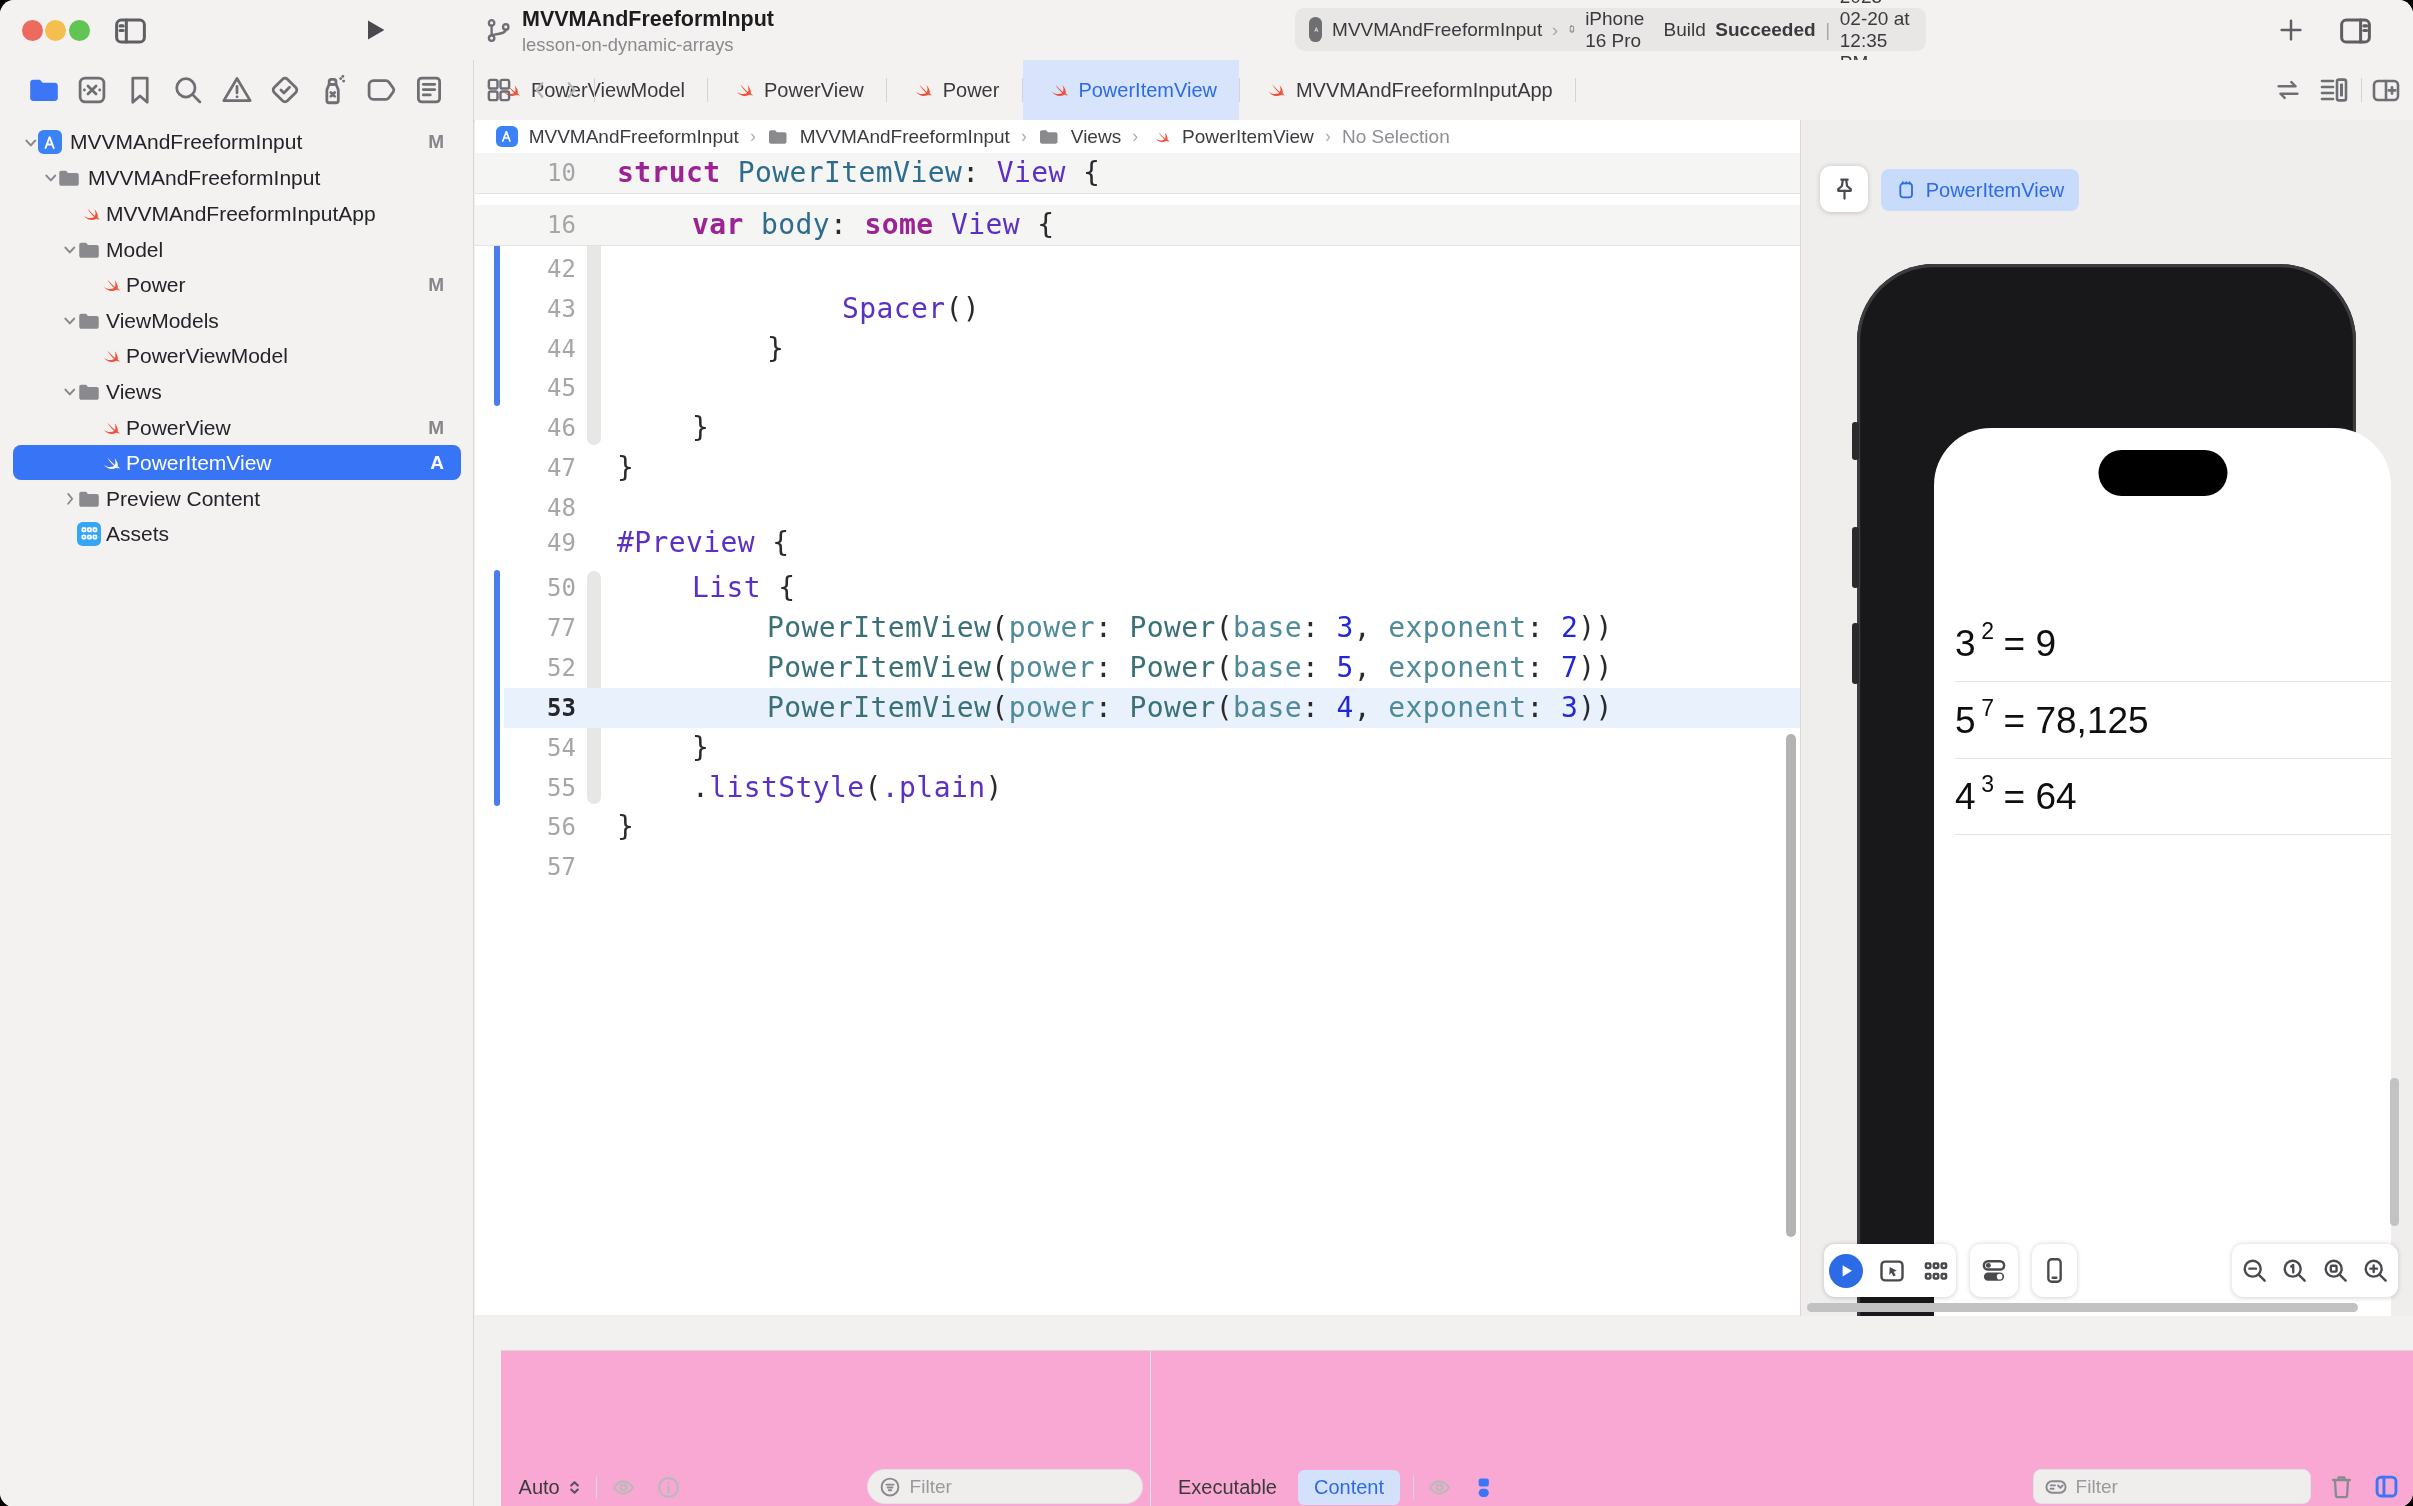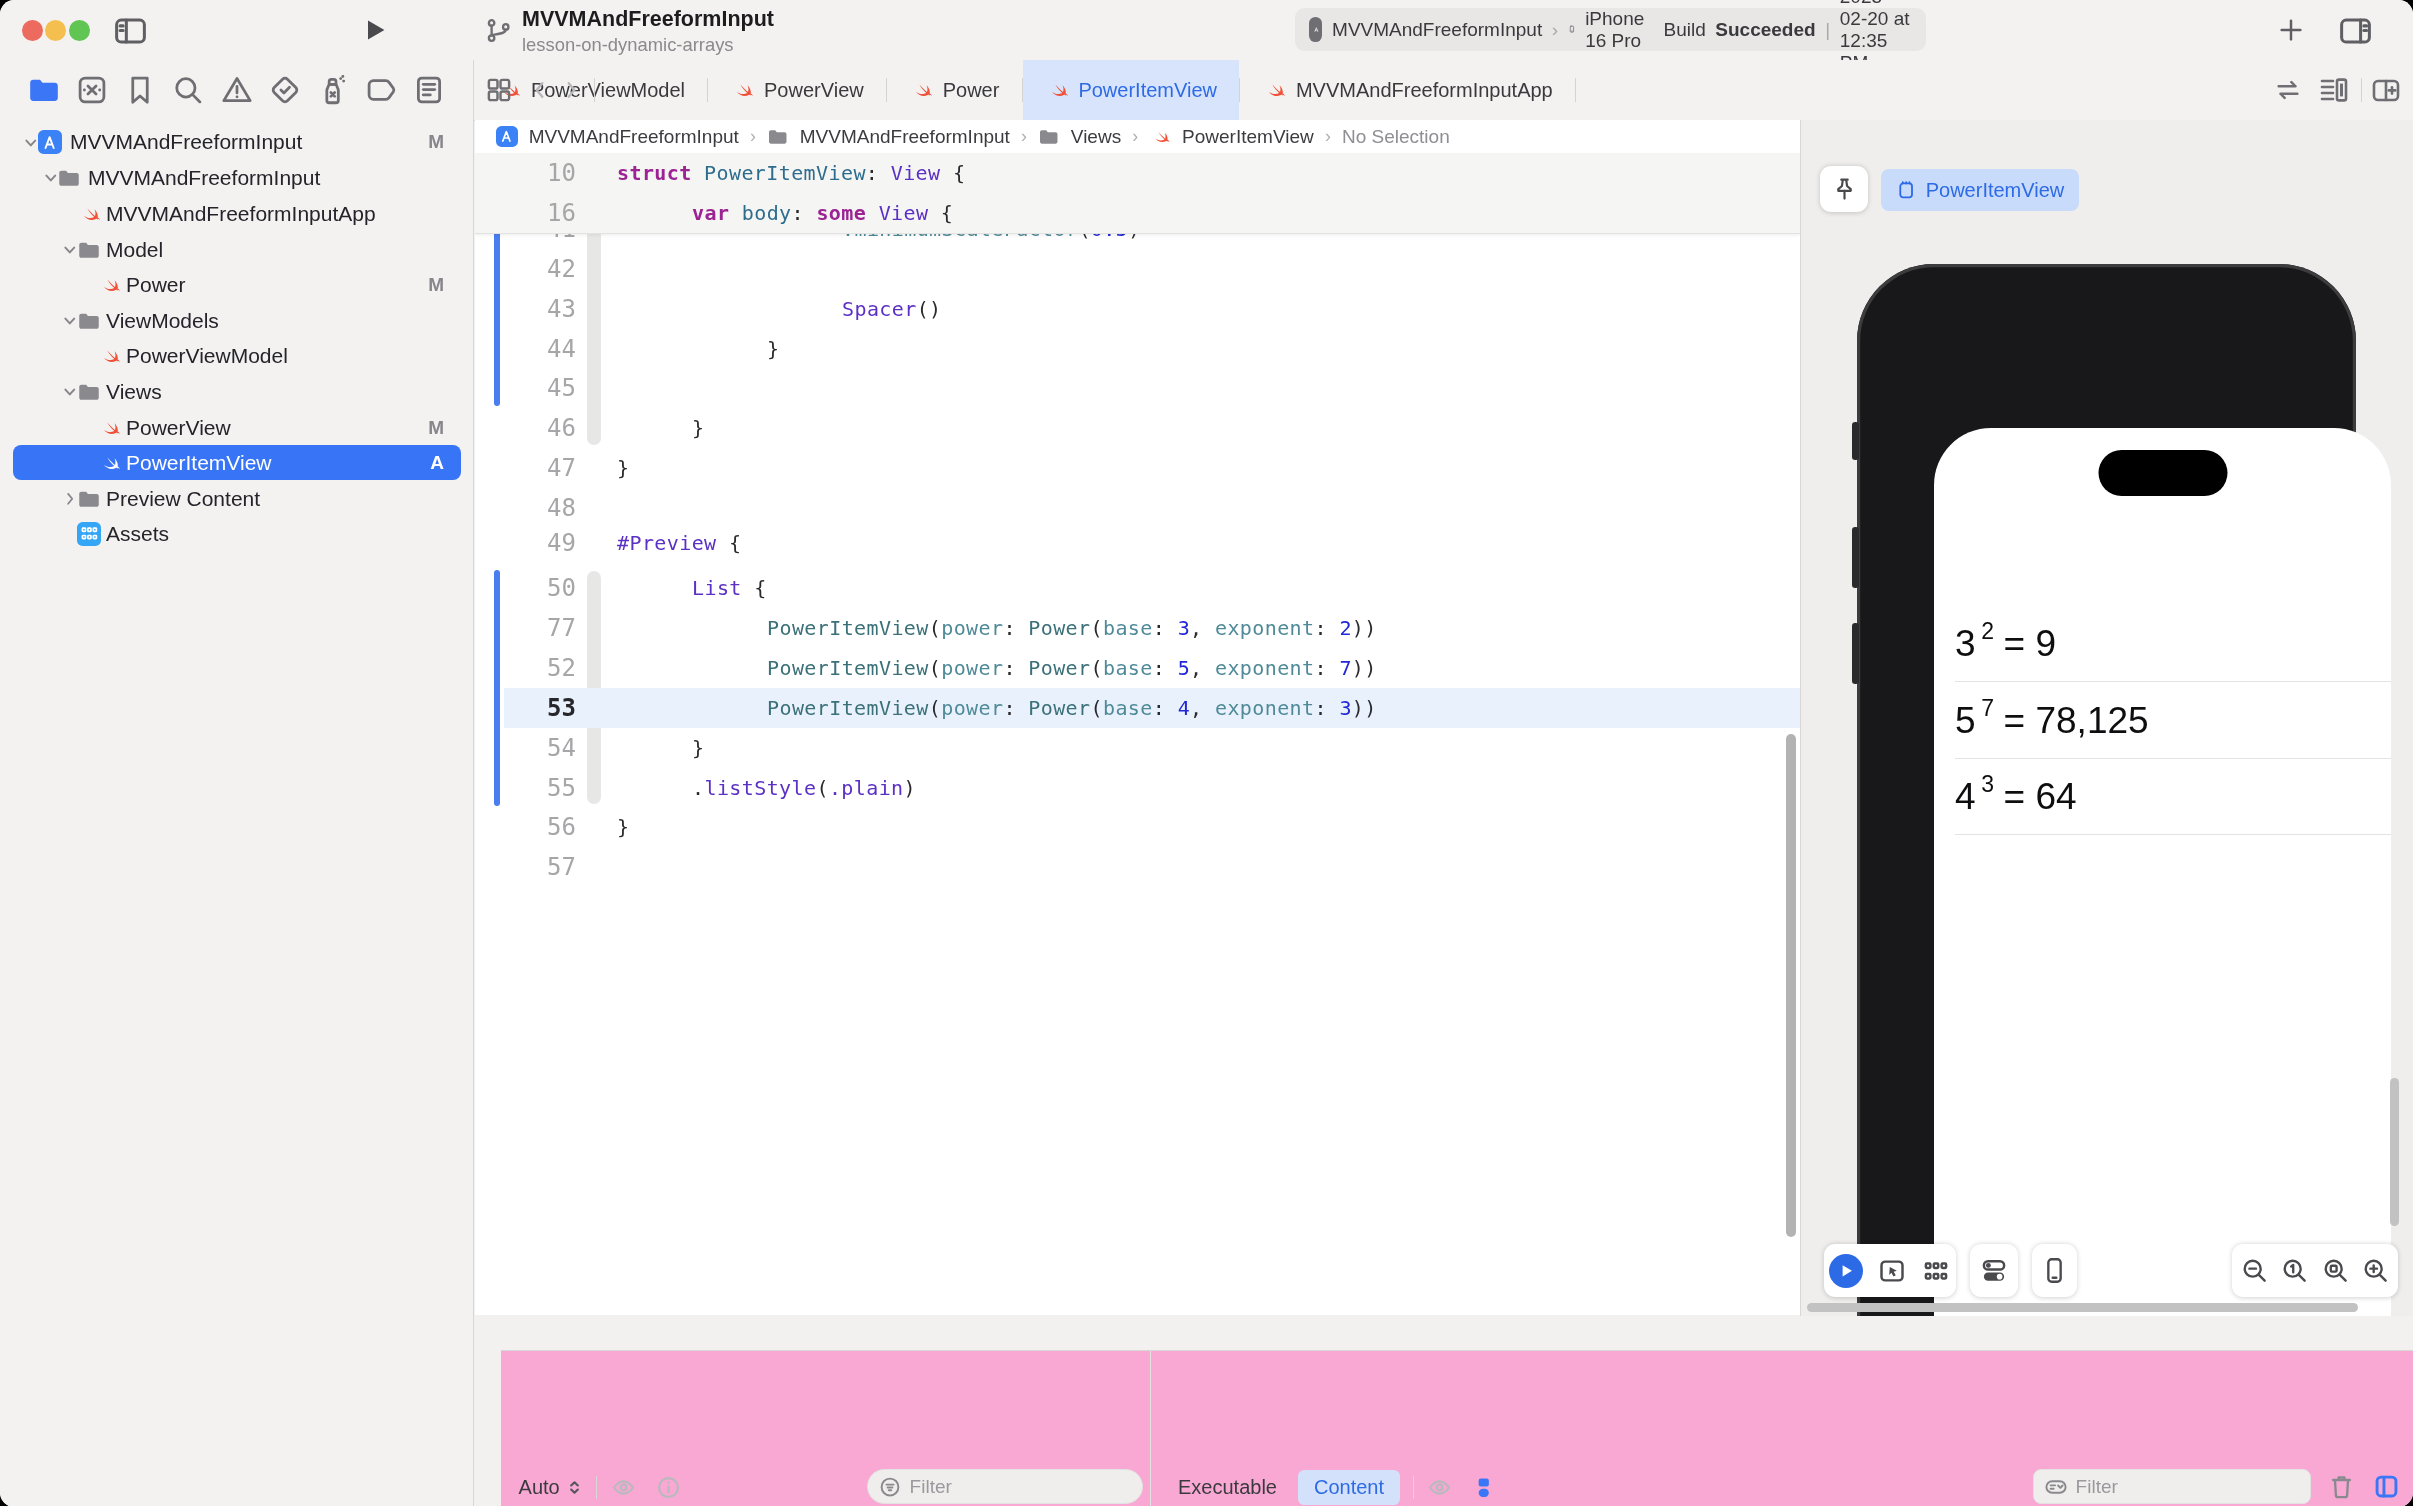--- a/index.html
+++ b/index.html
@@ -50,21 +50,21 @@
   .bc-sep{color:#B0B0B4;font-size:17.6px;}
   .bc-ic{width:21.5px;height:21.5px;}
   .bc-muted{color:#8E8E93;}
 
   
   #editor{left:475px;top:153px;width:1325px;height:1162px;background:#FFF;overflow:hidden;}
   .code-row{position:absolute;left:0;width:1325px;height:40px;}
   .cur-line{position:absolute;left:29px;right:0;top:0;height:40px;background:#E9F1FC;}
   .lnum{position:absolute;left:0;width:101px;text-align:right;font-family:"DejaVu Sans Mono",monospace;font-size:24px;color:#A6A6A8;line-height:40px;}
   .lnum.cur{color:#26262B;font-weight:700;}
-  .codetxt{position:absolute;font-family:"DejaVu Sans Mono",monospace;font-size:20px;line-height:40px;letter-spacing:0.4px;white-space:pre;}
+  .codetxt{position:absolute;font-family:"DejaVu Sans Mono",monospace;font-size:28px;line-height:40px;letter-spacing:0.4px;white-space:pre;}
   .tok-kw{color:#9B2393;font-weight:700;}
   .tok-type{color:#5B30C4;}
   .tok-decl{color:#2E6C8E;}
   .tok-ptype{color:#3A7078;}
   .tok-arg{color:#4F8A99;}
   .tok-num{color:#2127D6;}
   .tok-pl{color:#2A2A2E;}
   #sticky{position:absolute;left:0;top:0;width:1325px;height:80px;z-index:5;box-shadow:0 1.6px 4px rgba(0,0,0,.08);}
   .sticky-row{position:absolute;left:0;width:1325px;height:40px;background:#F5F5F4;border-bottom:0.8px solid #E2E2E1;}
   .fold-seg{position:absolute;left:112px;width:14.4px;background:#E7E7E6;border-radius:7.2px;}
@@ -576,21 +576,21 @@
         <div class="code-row" style="top: 694px;">
           <div class="lnum">57</div>
           <div class="codetxt" style="left: 142px;"></div>
         </div>
       </div>
     <div id="sticky">
         <div class="sticky-row" style="top: 0px;">
           <div class="lnum">10</div>
           <div class="codetxt" style="left: 142px;"><span class="tok-kw">struct </span><span class="tok-decl">PowerItemView</span><span class="tok-pl">: </span><span class="tok-type">View</span><span class="tok-pl"> {</span></div>
         </div>
-        <div class="sticky-row" style="top: 40px;">
+        <div class="sticky-row" style="top: 52px;">
           <div class="lnum">16</div>
           <div class="codetxt" style="left: 217px;"><span class="tok-kw">var </span><span class="tok-decl">body</span><span class="tok-pl">: </span><span class="tok-kw">some </span><span class="tok-type">View</span><span class="tok-pl"> {</span></div>
         </div>
       </div>
     <div id="ed-scroll" style="top:581px;height:503px;"></div>
   </div>
 
 
   <div id="preview" class="abs">
     <div class="float-btn" style="left:19px;top:46px;width:48px;height:46px;">

